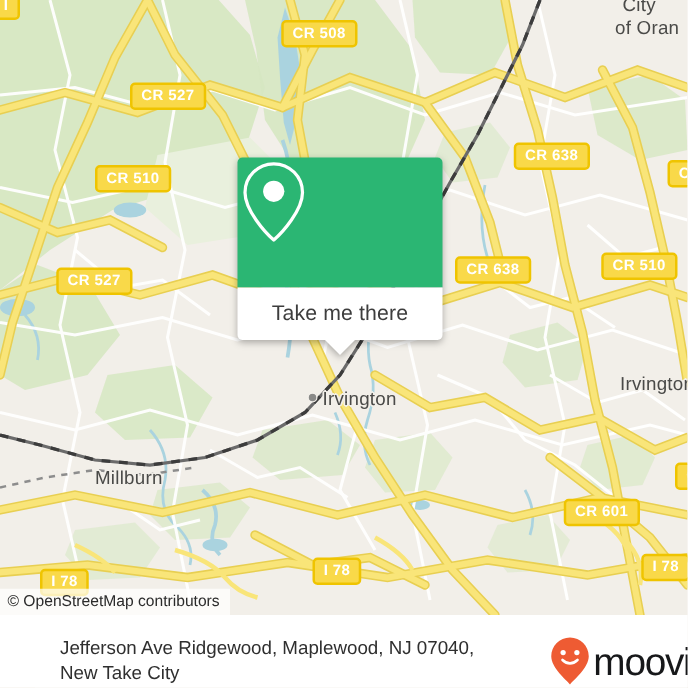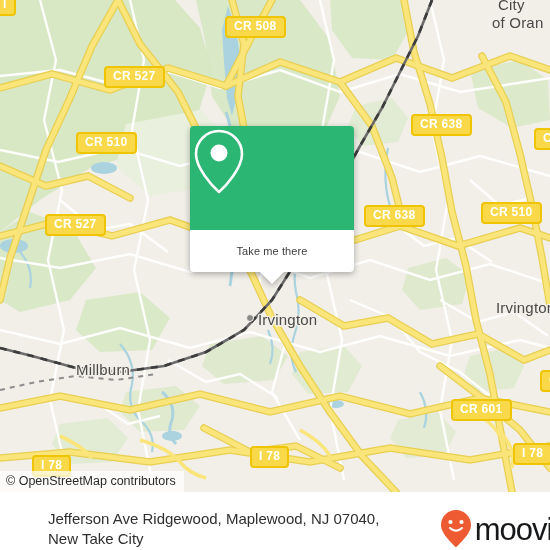--- a/index.html
+++ b/index.html
@@ -60,21 +60,21 @@
     background:#2bb673;
     border-radius:4px 4px 0 0;
     display:flex;align-items:center;justify-content:center;
   }
   .popup-body{
     height:42px;background:#ffffff;border-radius:0 0 4px 4px;
     display:flex;align-items:center;justify-content:center;
     position:relative;
   }
   .popup-label{
-    color:#3d3d3d;font-size:11px;letter-spacing:.1px;
+    color:#3d3d3d;font-size:17px;letter-spacing:.1px;
   }
   .popup-tail{
     position:absolute;left:50%;bottom:-12px;transform:translateX(-50%);
     width:0;height:0;
     border-left:13px solid transparent;
     border-right:13px solid transparent;
     border-top:13px solid #ffffff;
   }
 
   
@@ -233,21 +233,21 @@
         </g>
       </g>
     </svg>
 
     <div class="place-dot" style="left:246px;top:314px;"></div>
 
     <div class="place lg" style="left:498px;top:-4px;">City</div>
     <div class="place lg" style="left:492px;top:14px;">of Oran</div>
     <div class="place lg" style="left:258px;top:311px;">Irvington</div>
     <div class="place lg" style="left:496px;top:299px;">Irvington</div>
-    <div class="place lg" style="left:76px;top:361px;">Millburn</div>
+    <div class="place lg" style="left:76px;top:374px;">Millburn</div>
 
     <div class="shield" style="left:225px;top:16px;">CR 508</div>
     <div class="shield" style="left:104px;top:66px;">CR 527</div>
     <div class="shield" style="left:411px;top:114px;">CR 638</div>
     <div class="shield" style="left:76px;top:132px;">CR 510</div>
     <div class="shield" style="left:364px;top:205px;">CR 638</div>
     <div class="shield" style="left:481px;top:202px;">CR 510</div>
     <div class="shield" style="left:45px;top:214px;">CR 527</div>
     <div class="shield" style="left:434px;top:399px;margin-left:17px;">CR 601</div>
     <div class="shield" style="left:32px;top:455px;">I 78</div>

